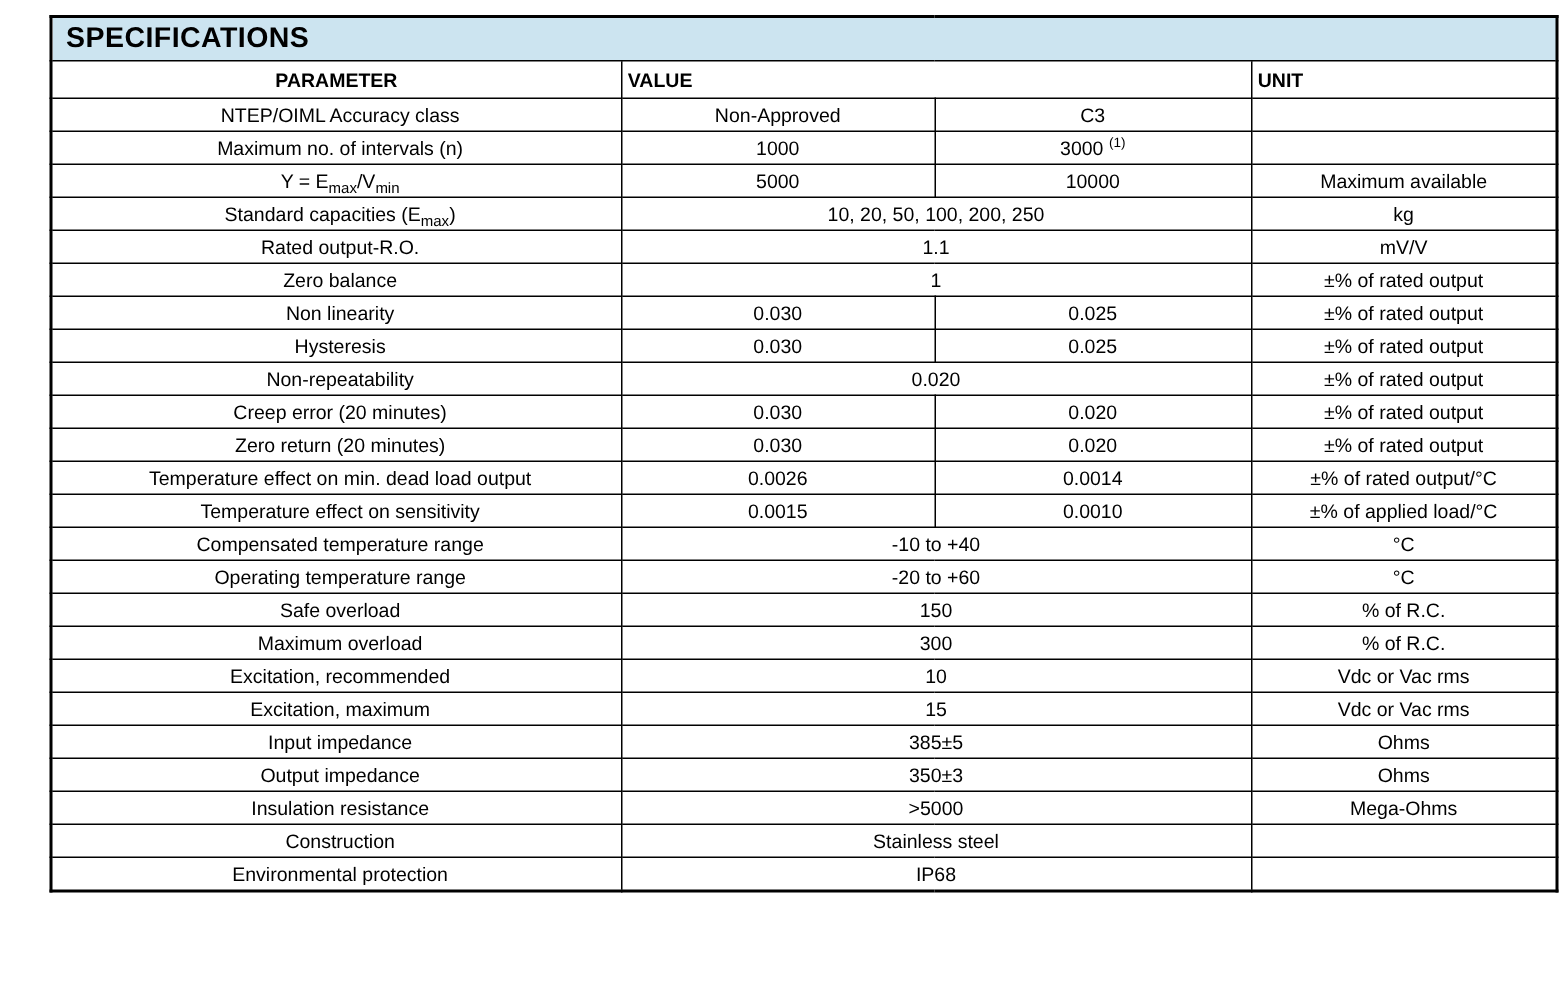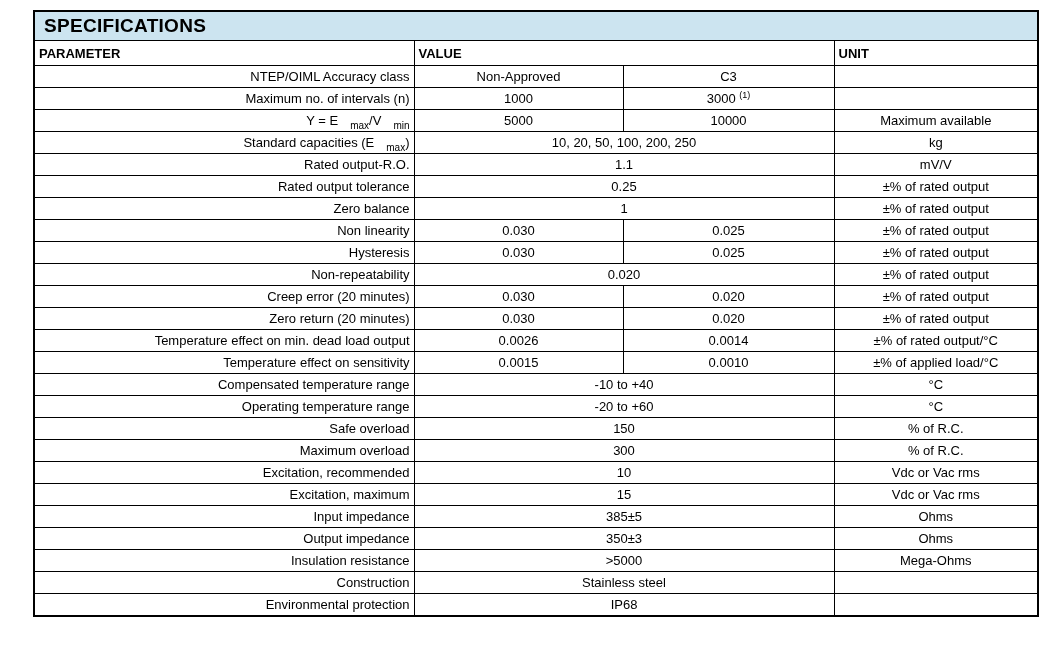--- a/index.html
+++ b/index.html
@@ -40,30 +40,30 @@
     height: 24px;
     padding: 2px 8px 2px 9px;
     border-bottom: 2px solid #000000;
   }
   tr.header-row th {
     font-size: 13px;
     font-weight: bold;
     height: 22px;
     padding: 1px 4px;
   }
-  th.col-param { text-align: left; padding-left: 9px; }
+  th.col-param { text-align: center; padding-left: 9px; }
   th.col-value, th.col-unit { text-align: left; }
   .spec-table td {
     font-size: 13px;
     height: 21px;
     padding: 0 4px;
   }
-  td.param { text-align: right; padding-left: 9px; }
+  td.param { text-align: center; padding-left: 9px; }
   td.val, td.unit { text-align: center; }
-  sub { font-size: 10px; line-height: 0; margin-left: 12px; }
+  sub { font-size: 10px; line-height: 0; }
   sup { font-size: 9px; line-height: 0; }
 </style>
 </head>
 <body>
 
 <div class="sheet">
   <table class="spec-table">
     <colgroup>
       <col style="width:380px">
       <col style="width:209px">
@@ -103,25 +103,20 @@
           <td class="param"><span>Standard capacities (E</span><sub>max</sub><span>)</span></td>
           <td colspan="2" class="val">10, 20, 50, 100, 200, 250</td>
           <td class="unit">kg</td>
         </tr>
         <tr>
           <td class="param">Rated output-R.O.</td>
           <td colspan="2" class="val">1.1</td>
           <td class="unit">mV/V</td>
         </tr>
         <tr>
-          <td class="param">Rated output tolerance</td>
-          <td colspan="2" class="val">0.25</td>
-          <td class="unit">±% of rated output</td>
-        </tr>
-        <tr>
           <td class="param">Zero balance</td>
           <td colspan="2" class="val">1</td>
           <td class="unit">±% of rated output</td>
         </tr>
         <tr>
           <td class="param">Non linearity</td>
           <td class="val">0.030</td>
           <td class="val">0.025</td>
           <td class="unit">±% of rated output</td>
         </tr>

